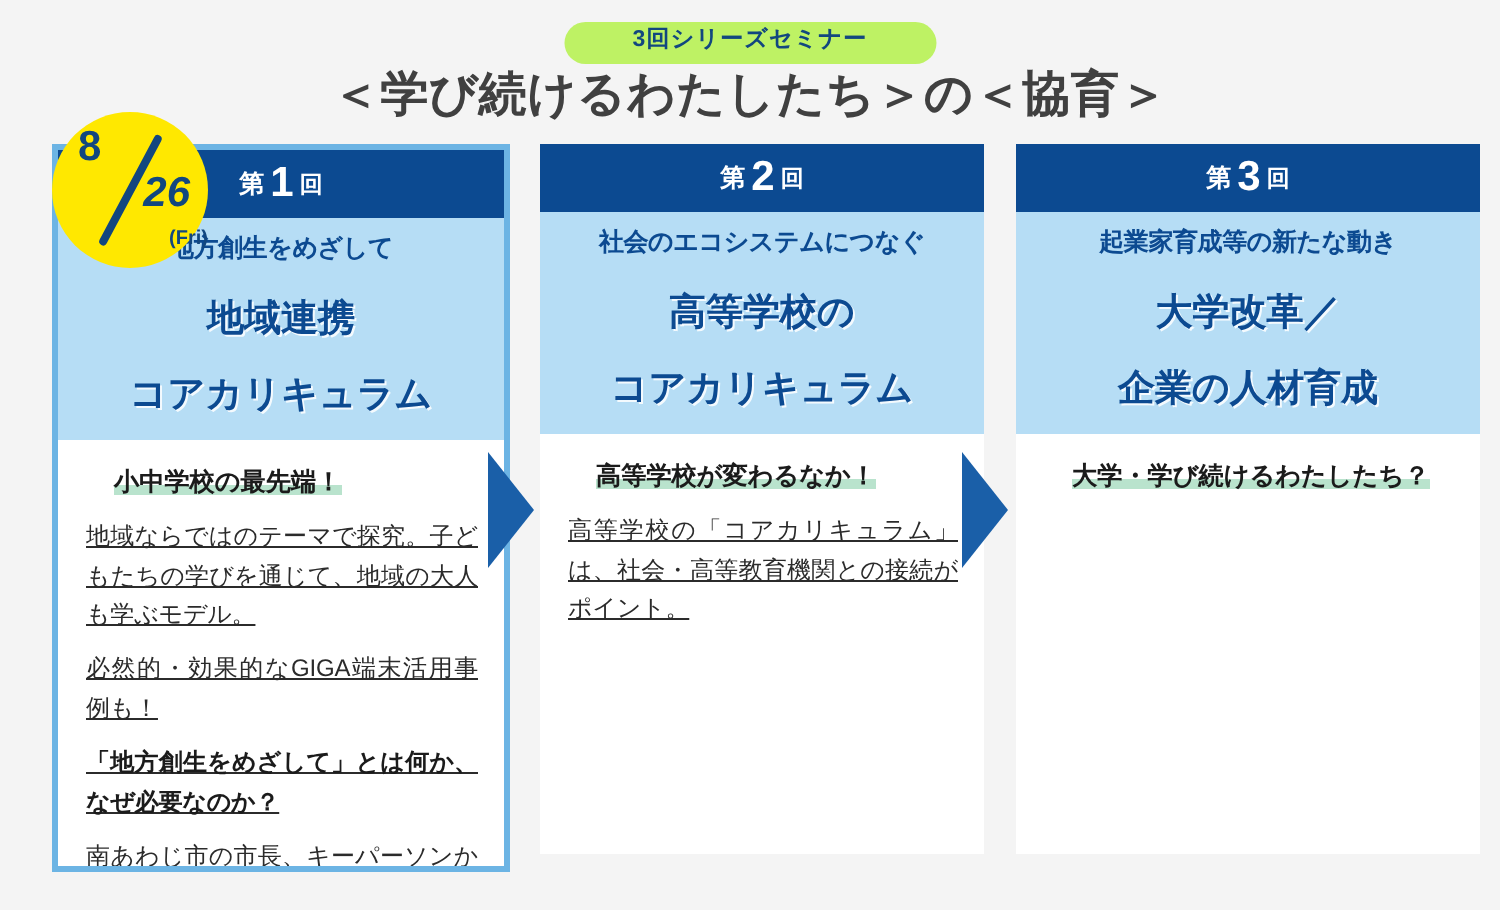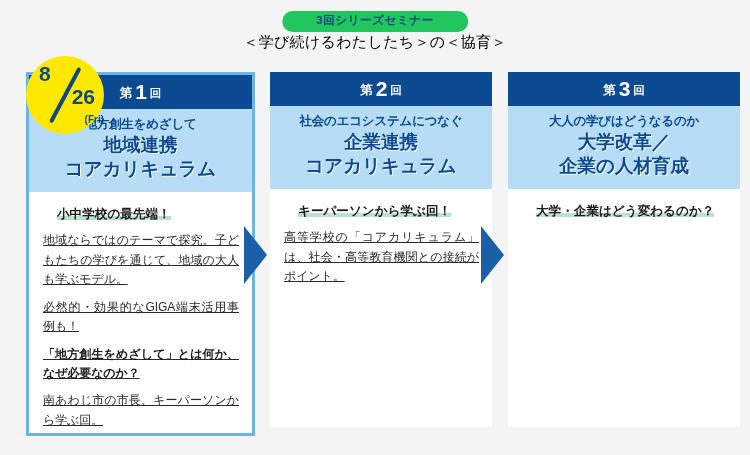--- a/index.html
+++ b/index.html
@@ -18,40 +18,40 @@
     height: 455px;
     background: #f4f4f4;
   }
 
   
   .series-pill {
     position: absolute;
     left: 50%;
     transform: translateX(-50%);
     top: 11px;
-    background: #22c55e;
+    background: #bef264;
     color: #12477f;
     font-size: 11.5px;
     font-weight: bold;
     letter-spacing: 0.6px;
     border-radius: 11px;
     padding: 3px 34px 4px 34px;
     white-space: nowrap;
     line-height: 1.2;
   }
 
   .main-title {
     position: absolute;
     left: 0;
     right: 0;
     top: 33px;
     text-align: center;
-    color: #000000;
-    font-size: 15px;
-    font-weight: normal;
+    color: #404040;
+    font-size: 24px;
+    font-weight: bold;
     letter-spacing: 0.3px;
     white-space: nowrap;
     line-height: 1.25;
   }
 
   
   .card {
     position: absolute;
     top: 72px;
     background: #ffffff;
@@ -99,21 +99,21 @@
     font-weight: bold;
     line-height: 1.35;
     letter-spacing: -0.2px;
     white-space: nowrap;
   }
   .card-big {
     font-size: 18.5px;
     font-weight: bold;
     line-height: 1.33;
     letter-spacing: 0px;
-    margin-top: 0;
+    margin-top: 14px;
     white-space: nowrap;
     text-shadow: 1px 1px 0 rgba(255,255,255,0.85);
   }
 
   .card-body {
     flex: 1;
     background: #ffffff;
     padding: 12px 13px 10px 14px;
   }
 
@@ -170,20 +170,21 @@
     font-weight: bold;
     line-height: 1;
   }
   .date-day {
     position: absolute;
     right: 9px;
     top: 30px;
     font-size: 21px;
     font-weight: bold;
     line-height: 1;
+    font-style: italic;
   }
   .date-dow {
     position: absolute;
     left: 0;
     right: 0;
     bottom: 9px;
     text-align: right;
     font-size: 10px;
     font-weight: bold;
     line-height: 1;
@@ -233,44 +234,44 @@
     </div>
   </div>
 
   <div class="card card-2">
     <div class="card-inner">
       <div class="card-head">
         <span class="dai">第</span><span class="num">2</span><span class="kai">回</span>
       </div>
       <div class="card-title-box">
         <div class="card-lead">社会のエコシステムにつなぐ</div>
-        <div class="card-big">企業連携</div>
+        <div class="card-big">高等学校の</div>
         <div class="card-big">コアカリキュラム</div>
       </div>
       <div class="card-body">
-        <div><span class="body-head">キーパーソンから学ぶ回！</span></div>
+        <div><span class="body-head">高等学校が変わるなか！</span></div>
         <div>
             <div class="body-para first"><span>高等学校の「コアカリキュラム」は、社会・高等教育機関との接続がポイント。</span></div>
           </div>
       </div>
     </div>
   </div>
 
   <div class="card card-3">
     <div class="card-inner">
       <div class="card-head">
         <span class="dai">第</span><span class="num">3</span><span class="kai">回</span>
       </div>
       <div class="card-title-box">
-        <div class="card-lead">大人の学びはどうなるのか</div>
+        <div class="card-lead">起業家育成等の新たな動き</div>
         <div class="card-big">大学改革／</div>
         <div class="card-big">企業の人材育成</div>
       </div>
       <div class="card-body">
-        <div><span class="body-head">大学・企業はどう変わるのか？</span></div>
+        <div><span class="body-head">大学・学び続けるわたしたち？</span></div>
       </div>
     </div>
   </div>
 
   <div class="date-badge">
     <div class="date-slash"></div>
     <div class="date-month">8</div>
     <div class="date-day">26</div>
     <div class="date-dow">(Fri)</div>
   </div>

